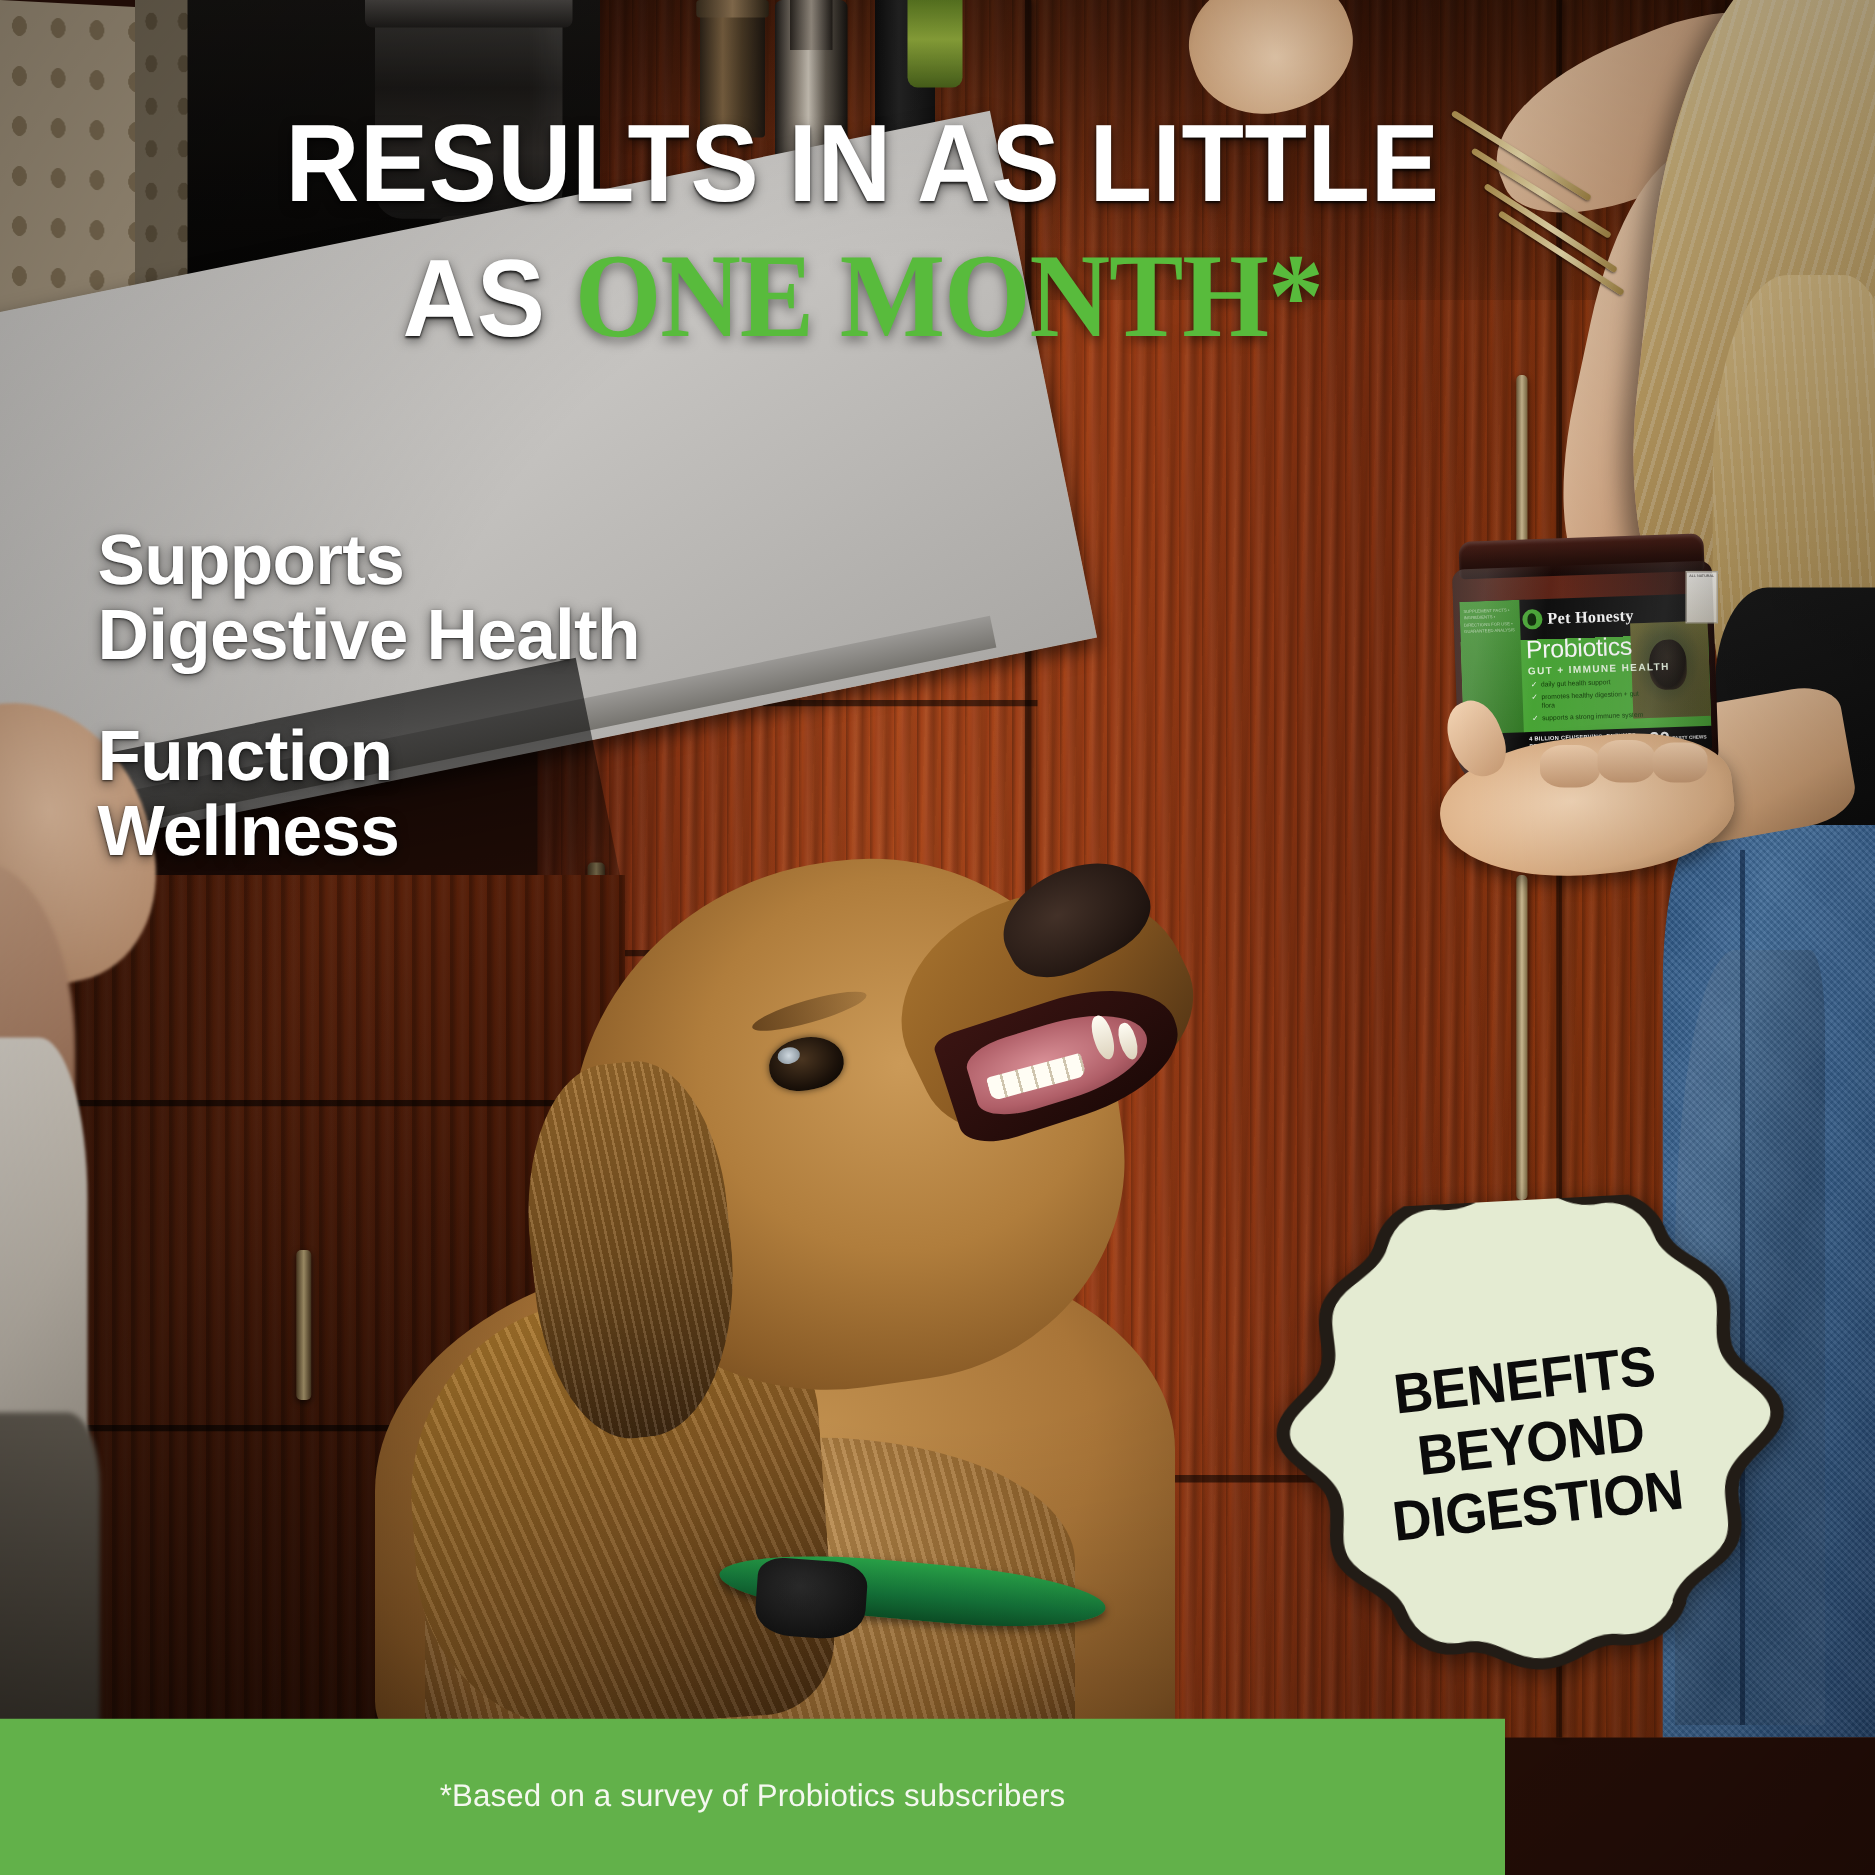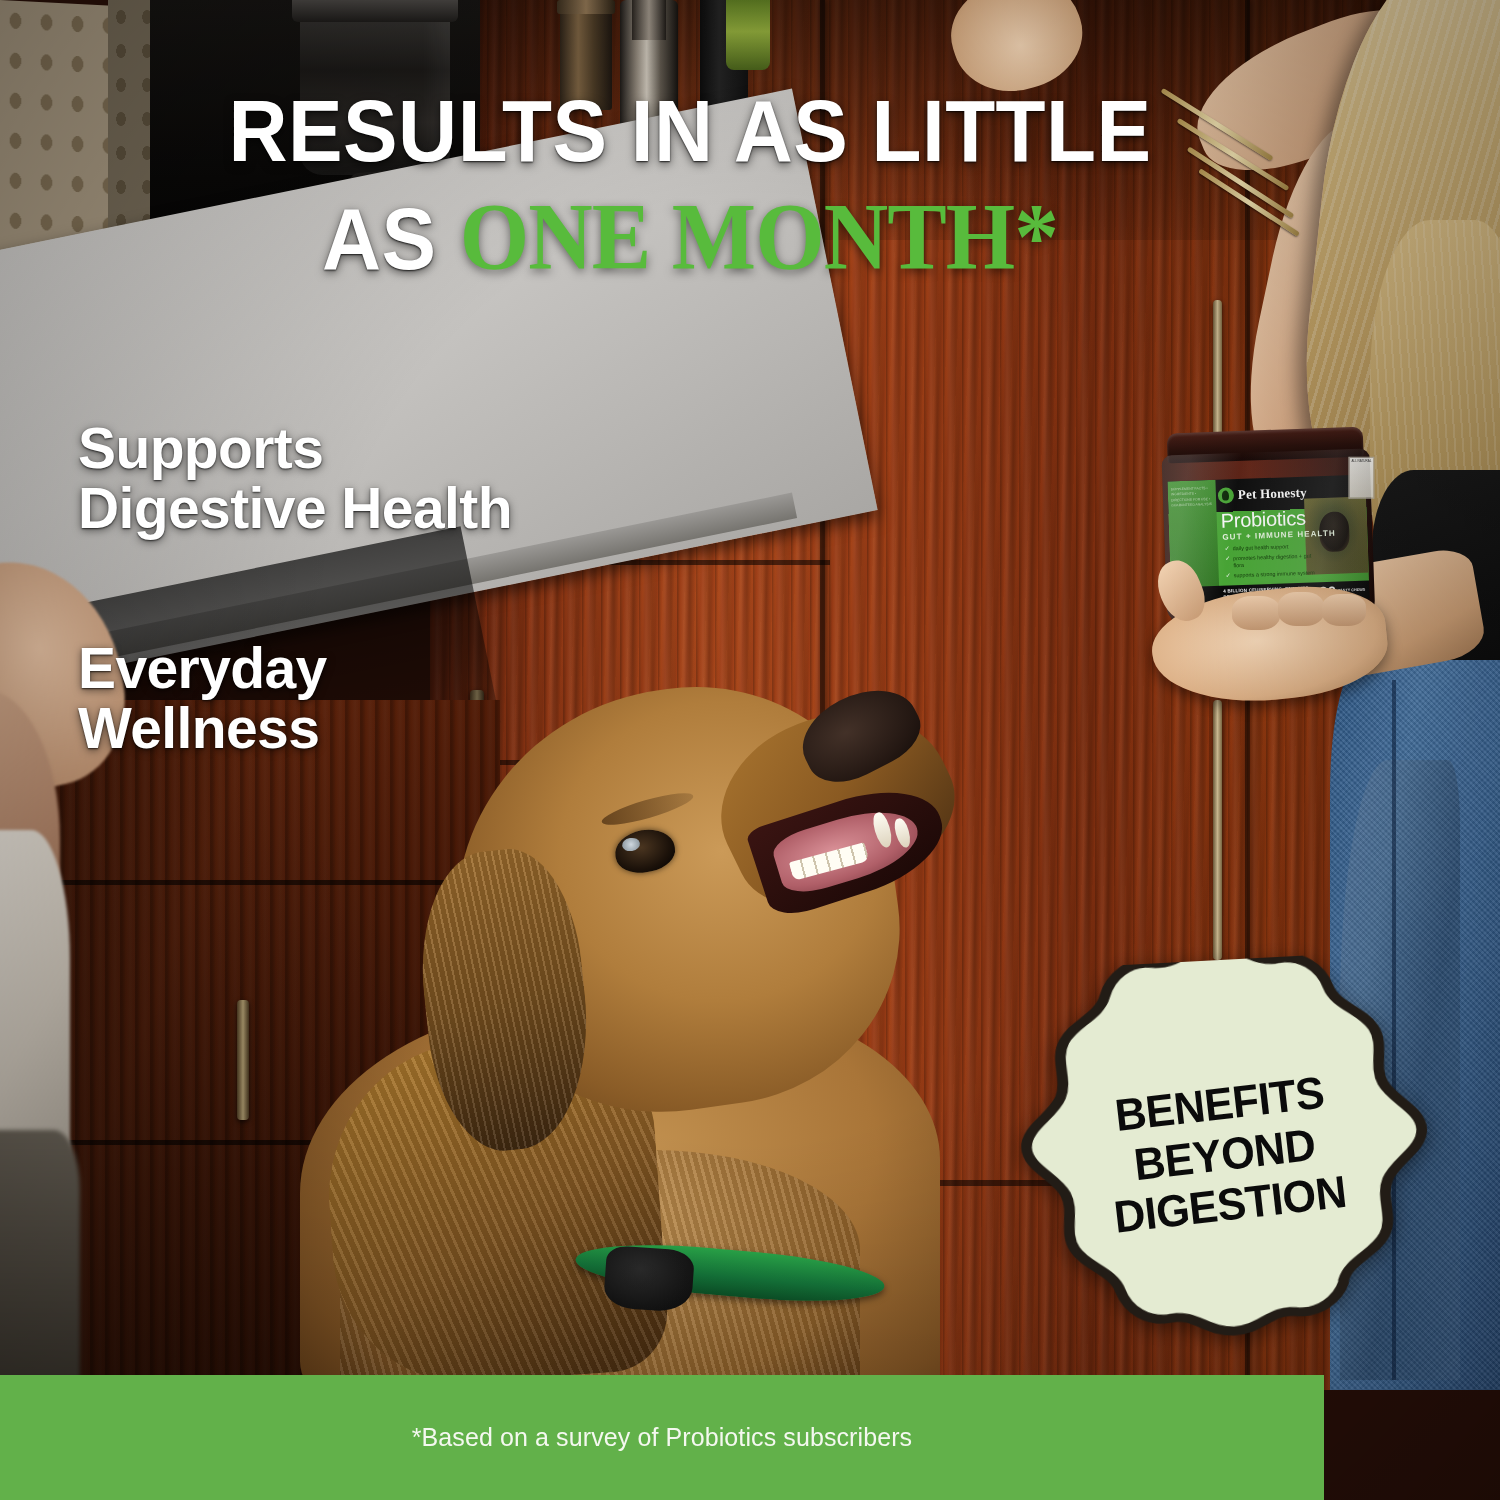--- a/index.html
+++ b/index.html
@@ -510,21 +510,21 @@
     color:#ffffff;
     font-family:"Liberation Sans", sans-serif;
     font-weight:bold;
     font-size:57px;
     line-height:1.06;
     letter-spacing:-.6px;
     text-shadow:0 2px 9px rgba(0,0,0,.55), 0 1px 2px rgba(0,0,0,.7);
     margin-bottom:56px;
     white-space:pre-line;
   }
-  .benefit.b1{ margin-bottom:99px; }
+  .benefit.b1{ margin-bottom:36px; }
   .benefit.b2{ margin-bottom:66px; }
   .benefit.b3{ margin-bottom:62px; }
   .benefit.b4{ margin-bottom:0; }
 
   
   .badge-wrap{
     position:absolute; left:1010px; top:960px; width:430px; height:390px;
     z-index:35; transform:rotate(-3deg);
   }
   .badge-svg{ position:absolute; inset:0; width:100%; height:100%;
@@ -536,21 +536,21 @@
   }
   .badge-line{
     color:#0b0b0b;
     font-family:"Liberation Sans", sans-serif;
     font-weight:bold; font-size:45px; line-height:1.12;
     letter-spacing:-.5px; transform:scaleX(.96);
   }
 
   
   .footer{
-    position:absolute; left:0; top:1375px; width:1324px; height:125px;
+    position:absolute; left:0; top:1375px; width:1204px; height:125px;
     background:#62b14a;
     display:flex; align-items:center; justify-content:center;
     z-index:40;
   }
   .footer-text{
     color:#f4f8ef;
     font-family:"Liberation Sans", sans-serif;
     font-size:25px; letter-spacing:.1px;
   }
 </style>
@@ -683,21 +683,21 @@
   </div>
 
   <div class="headline">
     <div class="hl-line">RESULTS IN AS LITTLE</div>
     <div class="hl-line hl-line2"><span>AS </span><span class="hl-green">ONE MONTH*</span></div>
   </div>
 
   <div class="benefits">
     <div class="benefit b1">Supports
 Digestive Health</div>
-    <div class="benefit b4">Everyday
+    <div class="benefit b4">Function
 Wellness</div>
   </div>
 
   <div class="badge-wrap">
     <svg class="badge-svg" viewBox="0 0 200 200" preserveAspectRatio="none">
       <path id="scallop" fill="#e4ebd2" stroke="#221c16" stroke-width="5" d="M100 5
            C112 5 118 16 129 14
            C140 12 149 20 152 31
            C155 42 167 45 172 55
            C177 65 171 76 175 86

